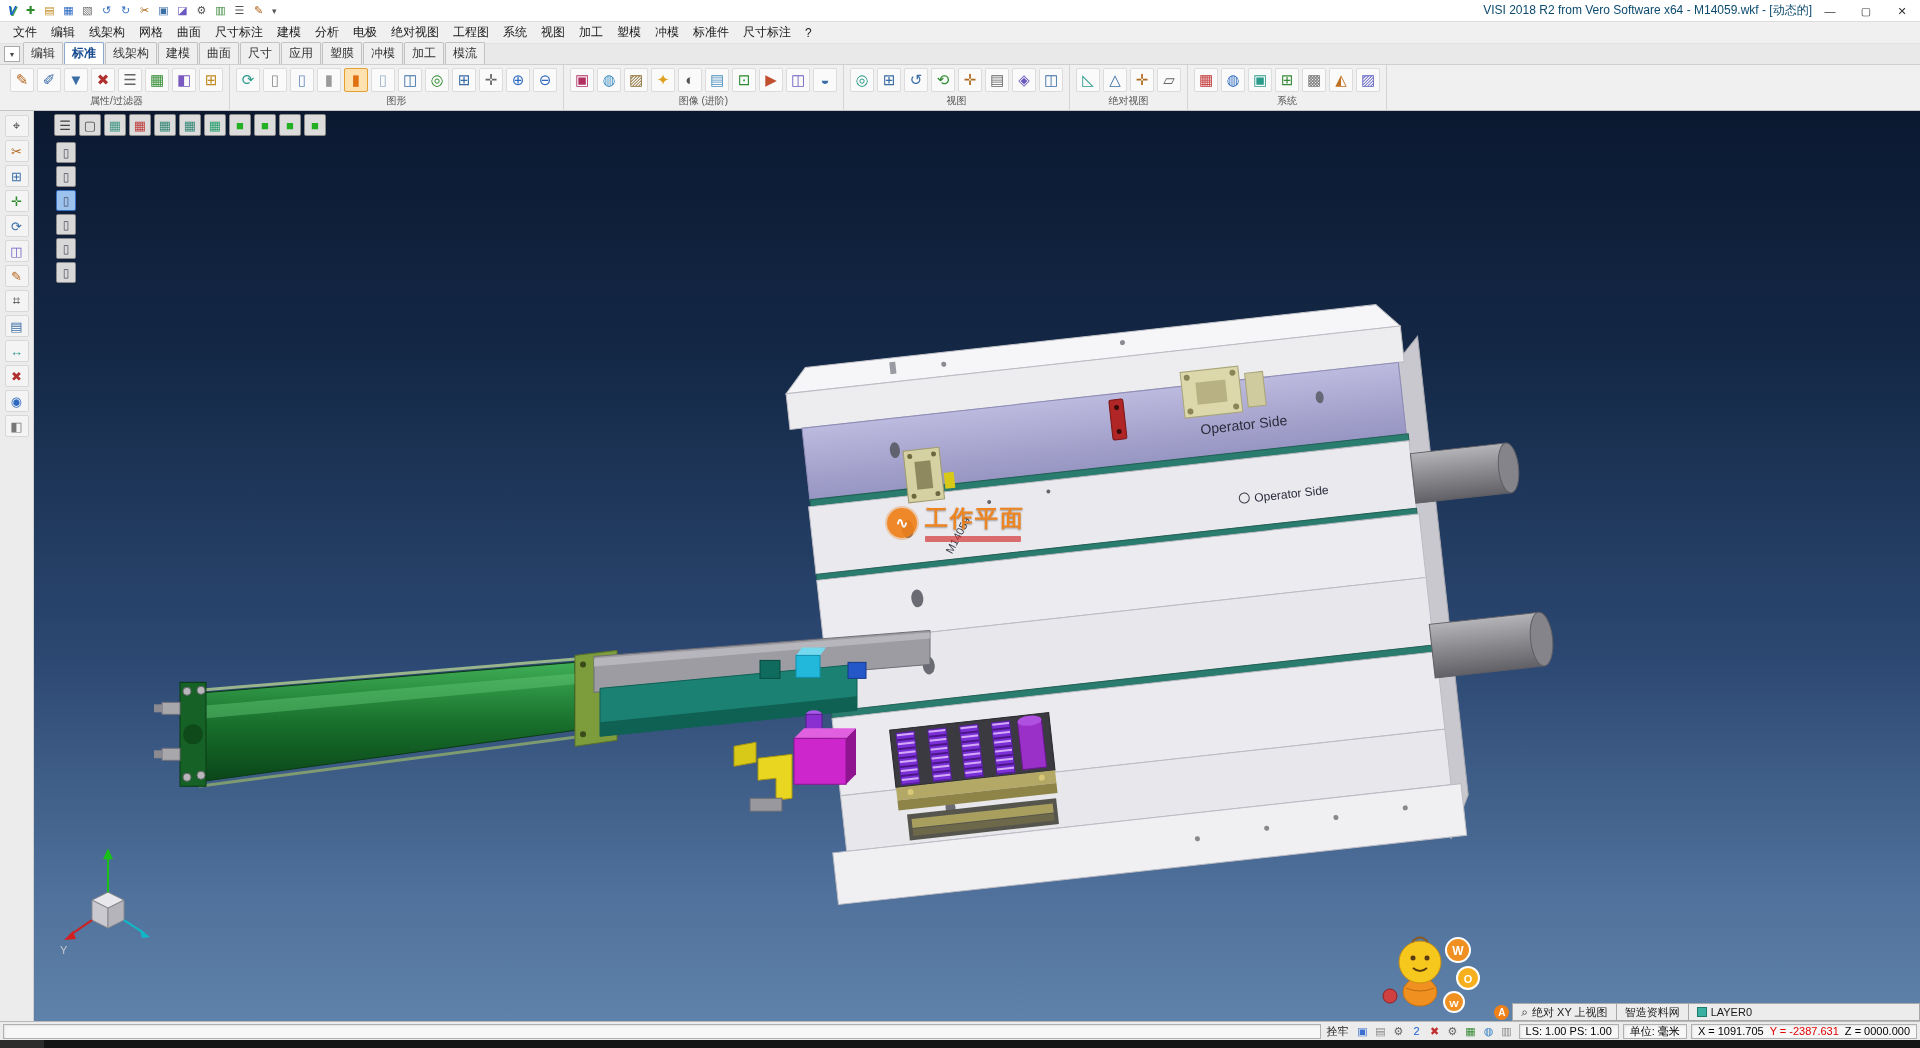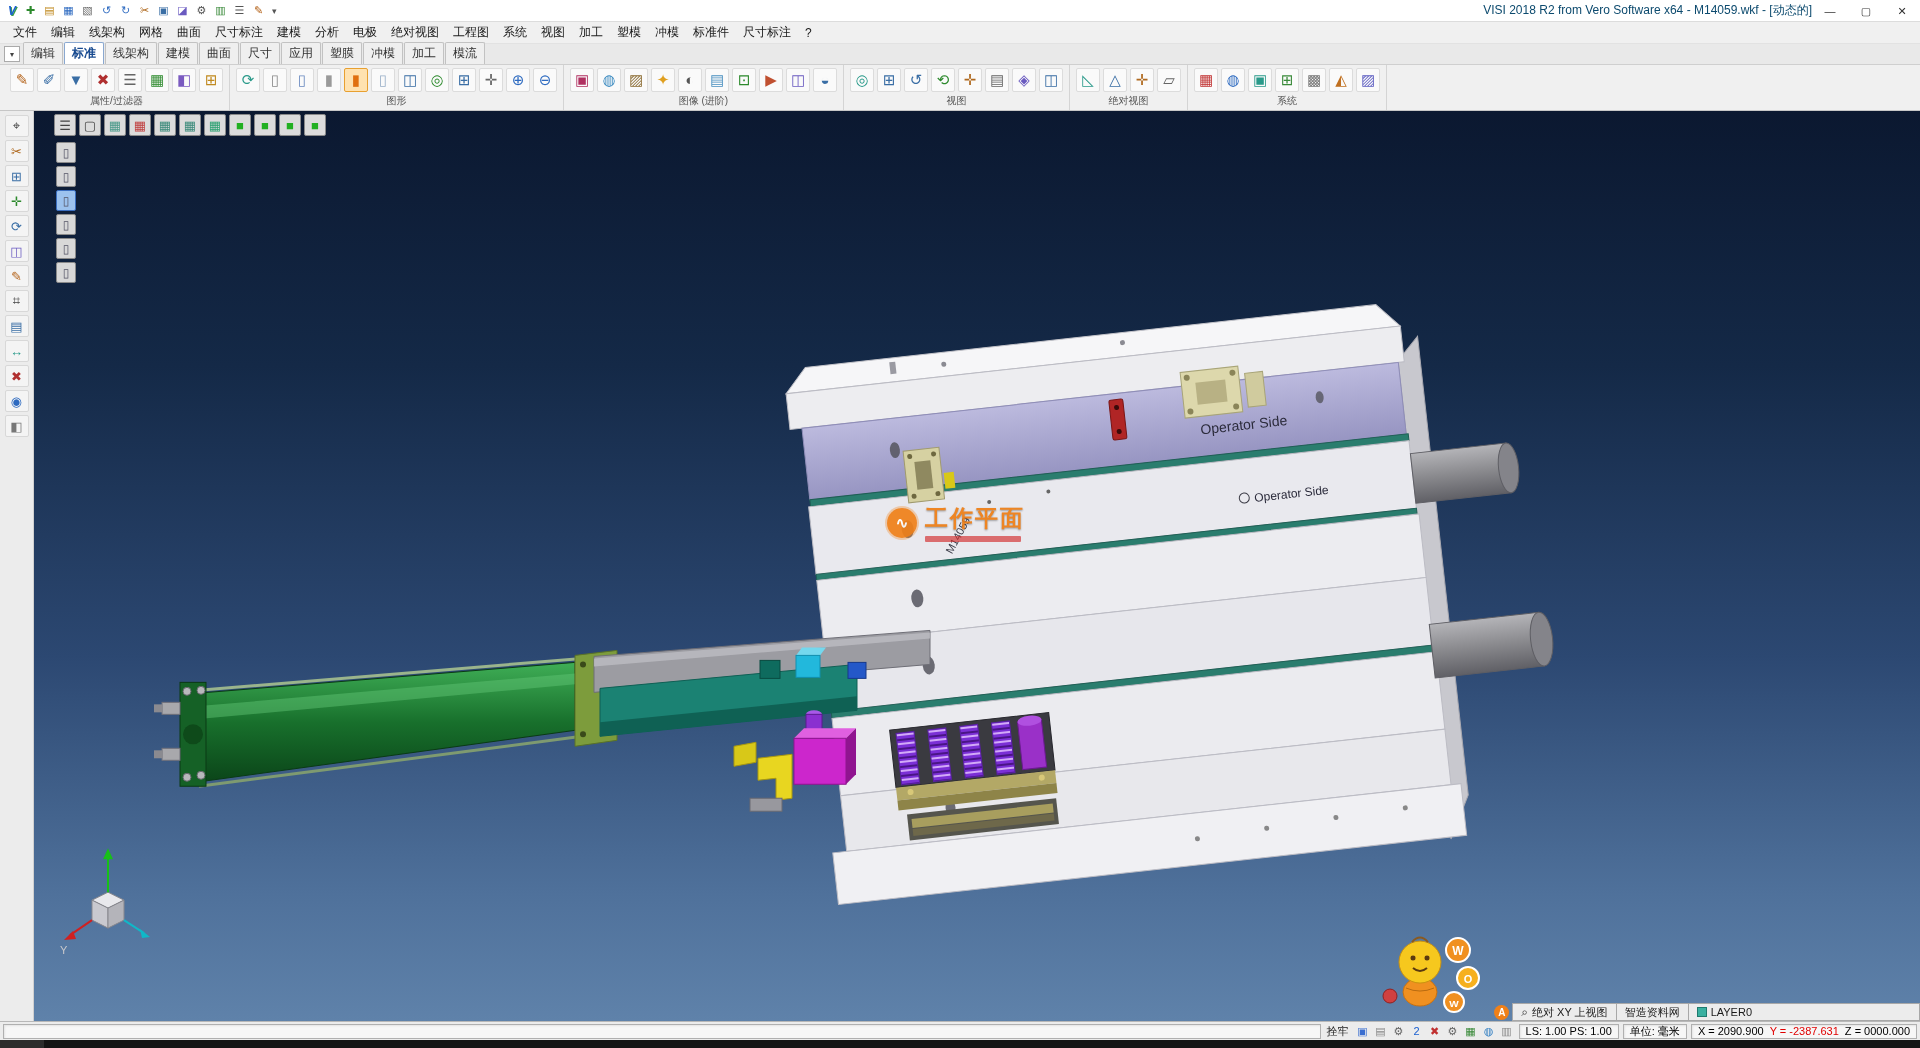--- a/index.html
+++ b/index.html
@@ -481,21 +481,21 @@
         <span class="sbicon" style="color: rgb(42, 122, 192);">◍</span>
         <span class="sbicon" style="color: rgb(136, 136, 136);">▥</span>
       </span>
     <div class="sb-field">
       <span>LS: 1.00 PS: 1.00</span>
     </div>
     <div class="sb-field">
       <span>单位: 毫米</span>
     </div>
     <div class="sb-field">
-      <span>X = 2090.900</span>
+      <span>X = 1091.705</span>
       <span class="red">Y = -2387.631</span>
       <span>Z = 0000.000</span>
     </div>
   </div>
 
   <div class="taskstrip">
     <div class="task-btn"></div>
   </div>
 </div>
 

